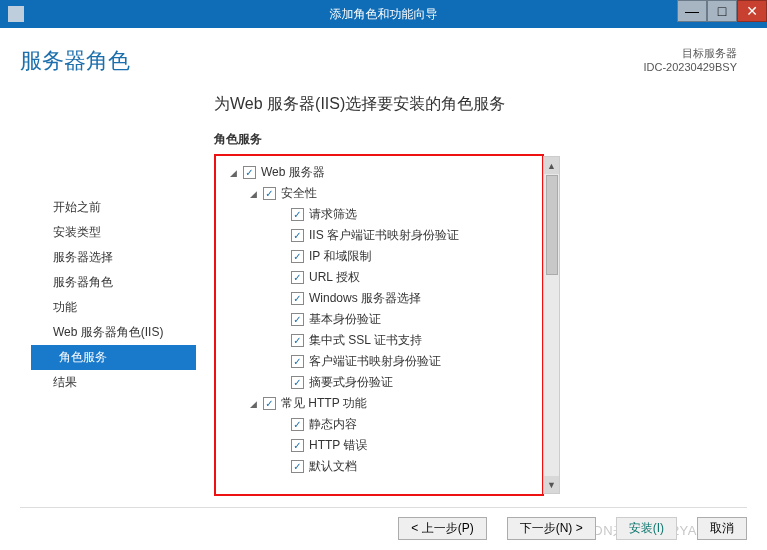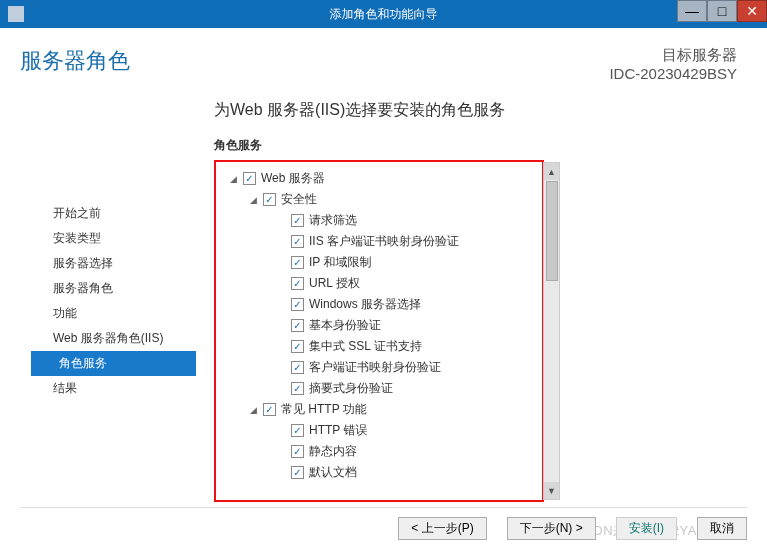--- a/index.html
+++ b/index.html
@@ -6,21 +6,21 @@
 body { font-family: "Microsoft YaHei", "Segoe UI", sans-serif; font-size: 12px; background: #fff; color: #333; width: 767px; height: 550px; overflow: hidden; position: relative; }
 .titlebar { height: 28px; background: #0f6cb6; color: #fff; display: flex; align-items: center; position: relative; }
 .titlebar-icon { width: 16px; height: 16px; margin-left: 8px; background: #bfcedd; }
 .titlebar-title { position: absolute; left: 50%; transform: translateX(-50%); font-size: 12px; }
 .win-controls { position: absolute; right: 0; top: 0; display: flex; }
 .win-btn { width: 30px; height: 22px; display: flex; align-items: center; justify-content: center; font-size: 14px; cursor: pointer; }
 .win-min, .win-max { background: #a7b5c2; color: #000; border: 1px solid #6b7a88; }
 .win-close { background: #c84030; color: #fff; border: 1px solid #8e2e23; }
 .header { padding: 18px 30px 10px 20px; display: flex; justify-content: space-between; align-items: flex-start; }
 .header h1 { color: #1b6fad; font-size: 22px; font-weight: normal; }
-.target { text-align: right; font-size: 15px; color: #555; }
+.target { text-align: right; font-size: 11px; color: #555; }
 .content { display: flex; padding: 0 31px; align-items: center; }
 .sidebar { width: 165px; padding-top: 8px; }
 .nav-item { padding: 4px 8px 4px 22px; font-size: 12px; color: #333; cursor: pointer; }
 .nav-item.active { background: #1979ca; color: #fff; padding-left: 28px; }
 .main { flex: 1; padding: 8px 0 0 18px; }
 .main-instruction { font-size: 16px; color: #333; margin-bottom: 16px; }
 .panels { display: flex; }
 .tree-panel { width: 330px; }
 .panel-header { font-size: 12px; font-weight: bold; color: #333; margin-bottom: 6px; }
 .tree-outer { position: relative; border: 2px solid #e11; height: 342px; background: #fff; }
@@ -140,26 +140,26 @@
                 <span>摘要式身份验证</span>
               </div>
               <div class="tree-node lvl1">
                 <span class="expander">◢</span>
                 <span class="chk checked"></span>
                 <span>常见 HTTP 功能</span>
               </div>
               <div class="tree-node lvl2">
                 <span class="expander"></span>
                 <span class="chk checked"></span>
-                <span>HTTP 错误</span>
+                <span>静态内容</span>
               </div>
               <div class="tree-node lvl2">
                 <span class="expander"></span>
                 <span class="chk checked"></span>
-                <span>静态内容</span>
+                <span>HTTP 错误</span>
               </div>
               <div class="tree-node lvl2">
                 <span class="expander"></span>
                 <span class="chk checked"></span>
                 <span>默认文档</span>
               </div>
             </div>
           <div class="tree-scroll">
             <div class="scroll-up">▲</div>
             <div class="scroll-thumb"></div>

